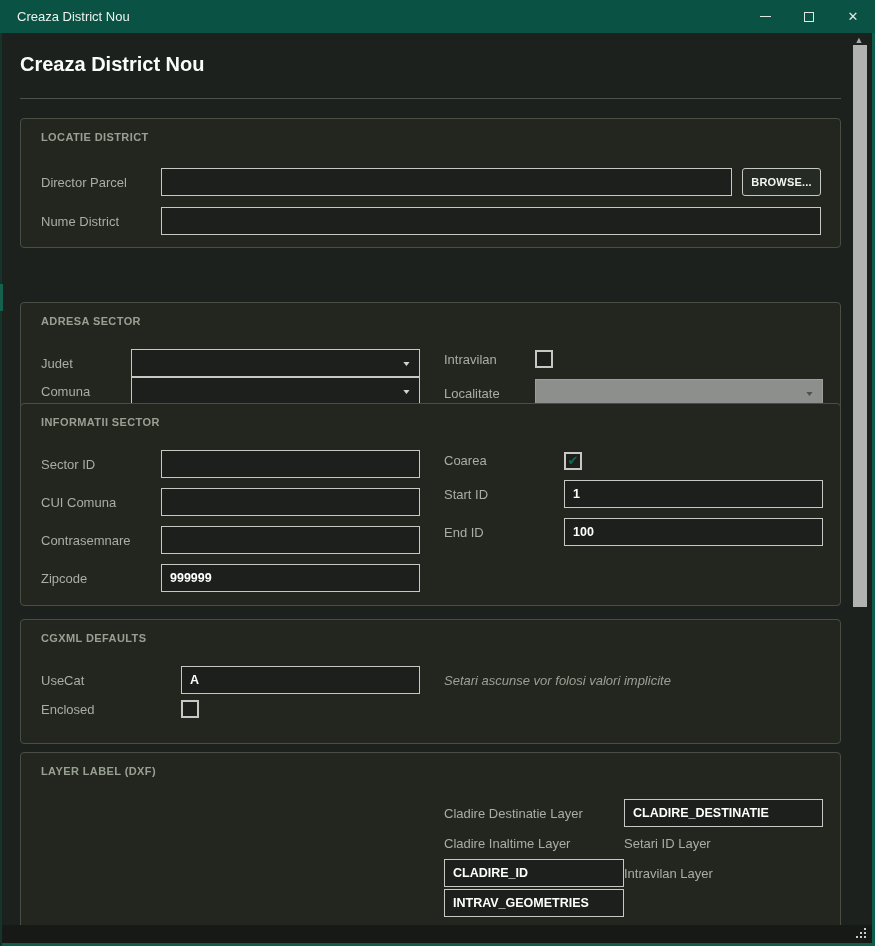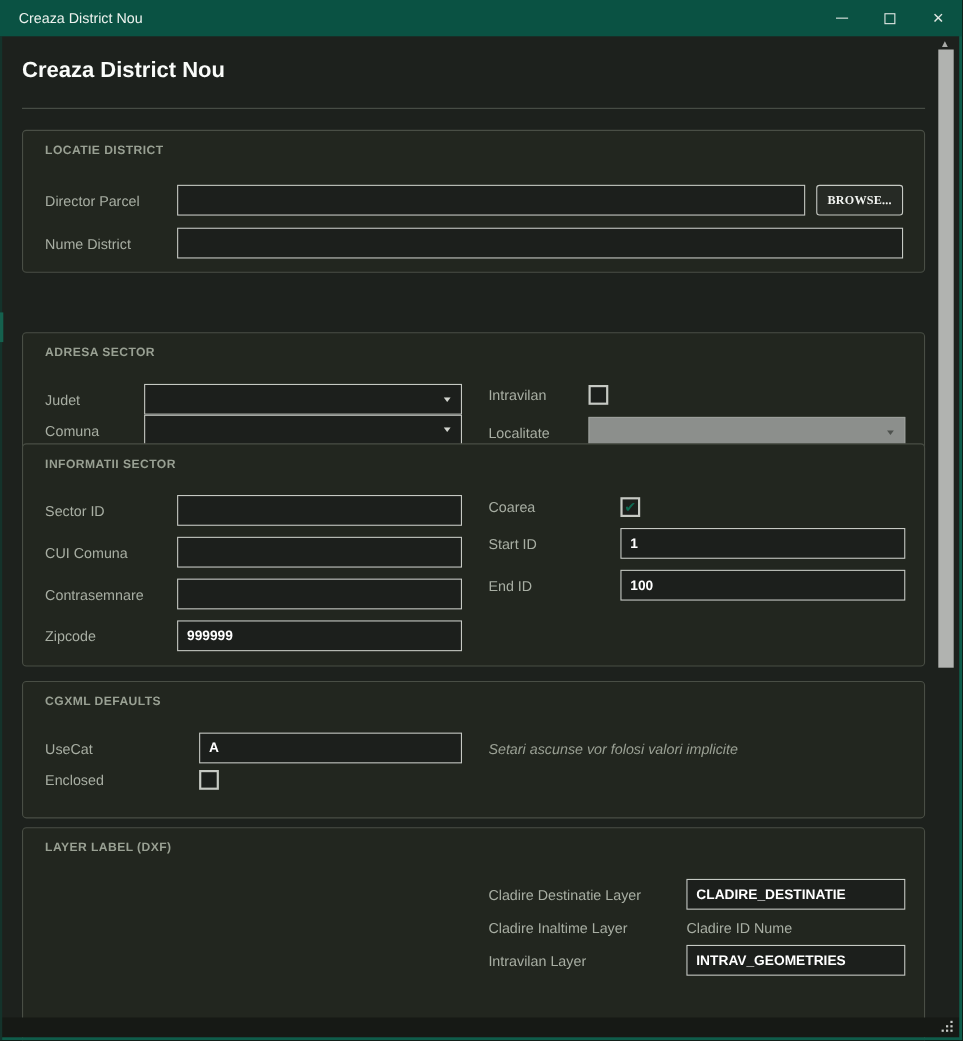--- a/index.html
+++ b/index.html
@@ -40,21 +40,21 @@
   .sec-header { position:absolute; top:12px; left:20px; font-size:11px; font-weight:bold; color:#99a093; letter-spacing:.4px; }
 
   .field-label { font-size:13px; color:#a8aea3; display:flex; align-items:center; }
   .text-input { height:28px; box-sizing:border-box; background:#1c1f1c; border:1px solid #c6c9c3; color:#ffffff; font-weight:bold; font-size:12.5px; padding:0 8px; font-family:inherit; border-radius:0; outline:none; width:100%; }
   .combo { height:28px; box-sizing:border-box; background:#1c1f1c; border:1px solid #c6c9c3; display:flex; align-items:center; justify-content:flex-end; padding:0 9px; }
   .combo .arrow { font-size:7px; color:#d2d5cf; transform:scaleX(1.5); }
   .combo.disabled { background:#8c8f8c; border-color:#9b9e9a; }
   .combo.disabled .arrow { color:#4e524e; }
   .checkbox { width:18px; height:18px; box-sizing:border-box; border:2px solid #c6c9c3; background:#1c1f1c; display:flex; align-items:center; justify-content:center; justify-self:start; align-self:center; }
   .checkbox .check { font-size:13px; font-weight:bold; color:#0e6b53; line-height:1; }
-  .browse-btn { height:28px; box-sizing:border-box; background:#262a25; border:1px solid #c6c9c3; border-radius:3px; color:#f2f4f1; font-weight:bold; font-size:11px; font-family:Liberation Serif, serif; letter-spacing:.2px; grid-column:4; }
+  .browse-btn { height:28px; box-sizing:border-box; background:#262a25; border:1px solid #c6c9c3; border-radius:3px; color:#f2f4f1; font-weight:bold; font-size:11px; font-family:Liberation Sans, sans-serif; letter-spacing:.2px; grid-column:4; }
   .note-text { position:absolute; left:423px; top:46px; height:28px; display:flex; align-items:center; font-size:13px; font-style:italic; color:#9aa094; }
 
   
   .s1-body { position:absolute; left:20px; right:19px; top:49px; display:grid; grid-template-columns:120px 1fr 10px 79px; grid-auto-rows:28px; row-gap:11px; }
   .s1-input-full { grid-column:2 / 5; }
 
   .s2-left  { position:absolute; left:20px;  top:46px; width:379px; display:grid; grid-template-columns:90px 289px; grid-auto-rows:28px; }
   .s2-right { position:absolute; left:423px; top:47px; width:379px; display:grid; grid-template-columns:91px 288px; grid-template-rows:18px 28px; row-gap:11px; }
 
   .s3-left  { position:absolute; left:20px;  top:46px; width:379px; display:grid; grid-template-columns:120px 259px; grid-auto-rows:28px; row-gap:10px; }
@@ -169,21 +169,22 @@
     </div>
     <div class="note-text">Setari ascunse vor folosi valori implicite</div>
   </div>
 
   <div class="section" id="sec-layers">
     <div class="sec-header">LAYER LABEL (DXF)</div>
     <div class="s5-right">
       <div class="field-label">Cladire Destinatie Layer</div>
       <input class="text-input" type="text" value="CLADIRE_DESTINATIE" style="">
       <div class="field-label">Cladire Inaltime Layer</div>
-      <div class="field-label">Cladire ID Nume</div>
+      <div class="field-label">Setari ID Layer</div>
+      <input class="text-input" type="text" value="CLADIRE_ID" style="">
       <div class="field-label">Intravilan Layer</div>
       <input class="text-input" type="text" value="INTRAV_GEOMETRIES" style="">
     </div>
   </div>
 
   <div class="bottom-strip">
     <div class="resize-grip">
       <div class="grip-dot"></div>
     </div>
   </div>

